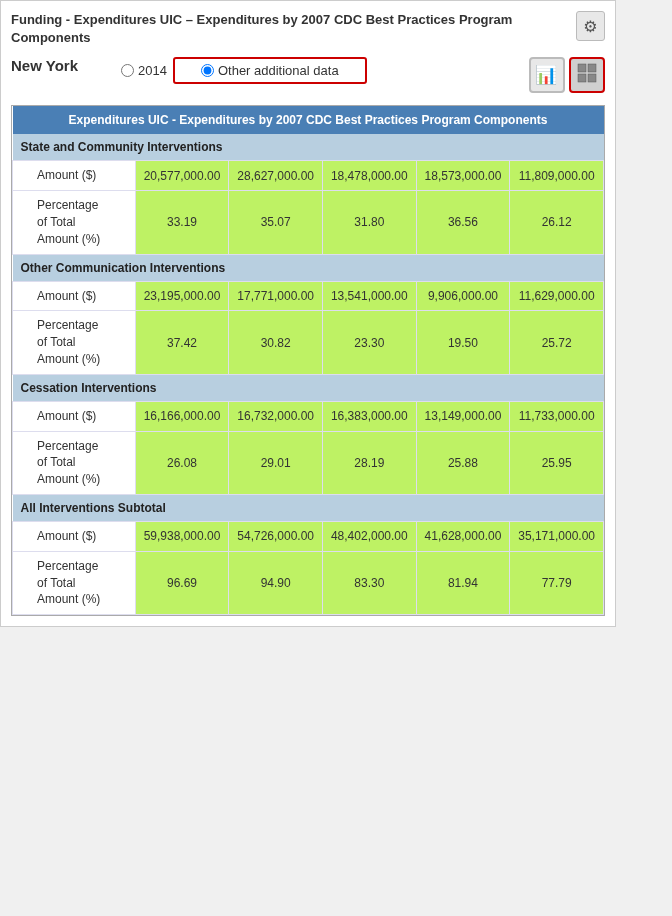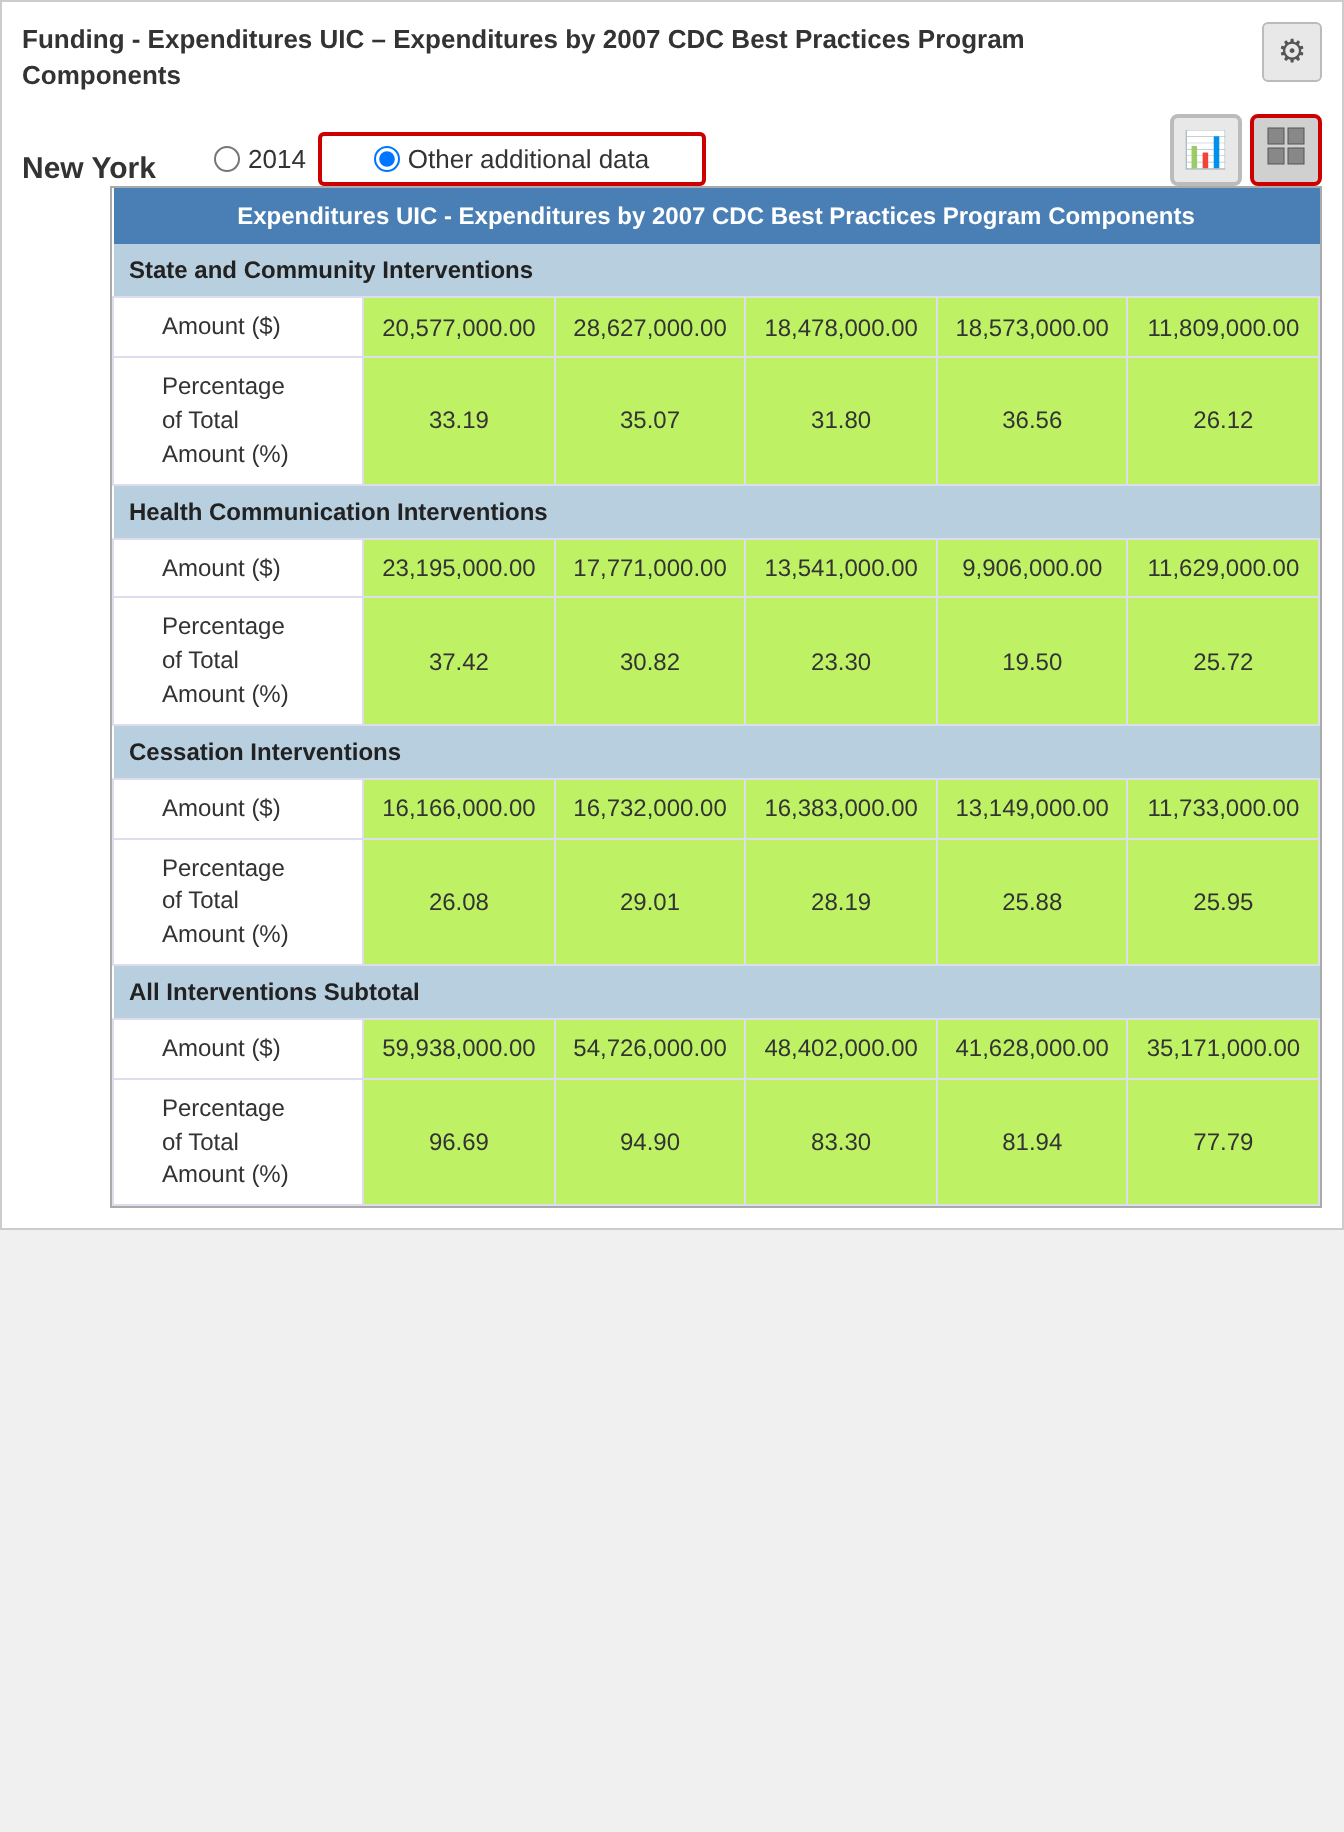--- a/index.html
+++ b/index.html
@@ -4,21 +4,21 @@
   <style>
     * { box-sizing: border-box; margin: 0; padding: 0; }
     body {
       font-family: Arial, sans-serif;
       font-size: 13px;
       background: #f0f0f0;
       width: 672px;
       min-height: 916px;
     }
     .container {
-      width: 672px;
+      width: 616px;
       background: #fff;
       border: 1px solid #ccc;
       padding: 10px;
     }
     .header-row {
       display: flex;
       justify-content: space-between;
       align-items: flex-start;
       margin-bottom: 10px;
     }
@@ -37,23 +37,23 @@
       border-radius: 3px;
       cursor: pointer;
       display: flex;
       align-items: center;
       justify-content: center;
       font-size: 16px;
       color: #555;
     }
     .controls-row {
       display: flex;
-      align-items: flex-end;
-      margin-bottom: 0;
-      gap: 6px;
+      align-items: flex-start;
+      margin-bottom: 12px;
+      gap: 20px;
     }
     .location-label {
       font-weight: bold;
       font-size: 15px;
       color: #333;
       margin-right: 10px;
       min-width: 80px;
     }
     .radio-group {
       display: flex;
@@ -94,21 +94,20 @@
       align-items: center;
       justify-content: center;
       font-size: 18px;
     }
     .view-btn.active {
       border: 2px solid #c00;
       background: #d0d0d0;
     }
     .table-wrapper {
       border: 1px solid #aaa;
-      margin-left: 44px;
     }
     table {
       width: 100%;
       border-collapse: collapse;
     }
     .table-title {
       background: #4a7fb5;
       color: #fff;
       text-align: center;
       font-weight: bold;
@@ -223,21 +222,21 @@
             <td class="row-label" style="white-space: pre-line;">Percentage
 of Total
 Amount (%)</td>
             <td class="data-cell">33.19</td>
             <td class="data-cell">35.07</td>
             <td class="data-cell">31.80</td>
             <td class="data-cell">36.56</td>
             <td class="data-cell">26.12</td>
           </tr>
           <tr class="section-row">
-            <td colspan="6" class="section-header">Health Communication Interventions</td>
+            <td colspan="6" class="section-header">Other Communication Interventions</td>
           </tr>
           <tr>
             <td class="row-label" style="white-space: pre-line;">Amount ($)</td>
             <td class="data-cell">23,195,000.00</td>
             <td class="data-cell">17,771,000.00</td>
             <td class="data-cell">13,541,000.00</td>
             <td class="data-cell">9,906,000.00</td>
             <td class="data-cell">11,629,000.00</td>
           </tr>
           <tr>

